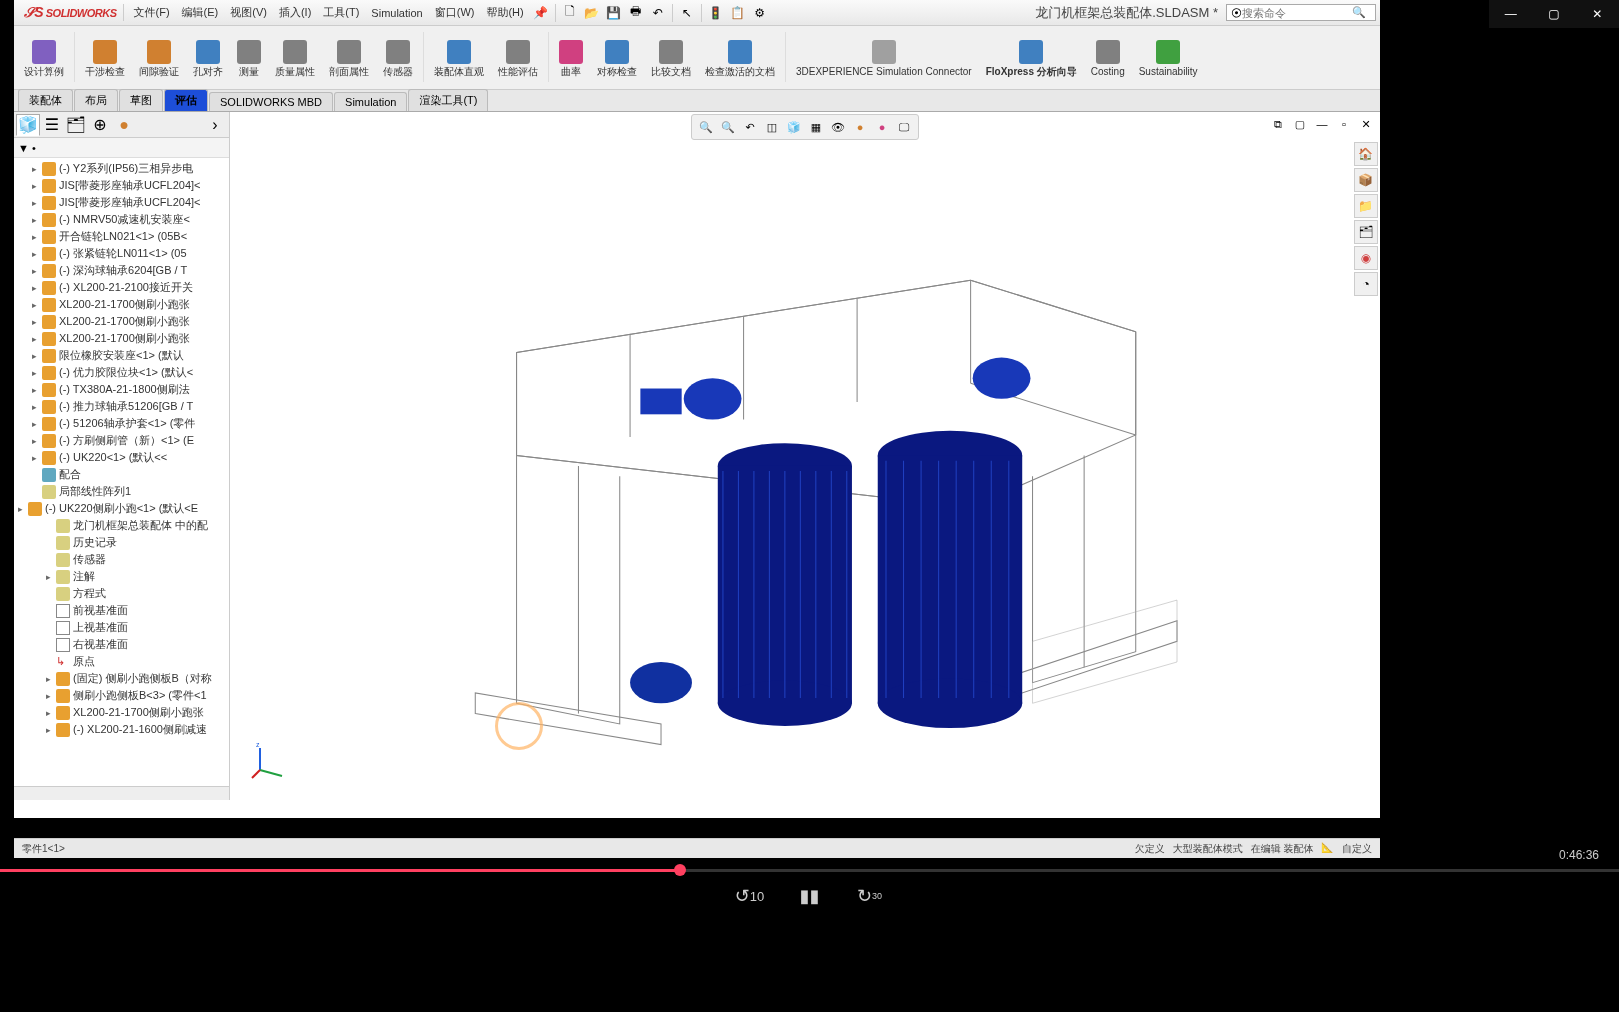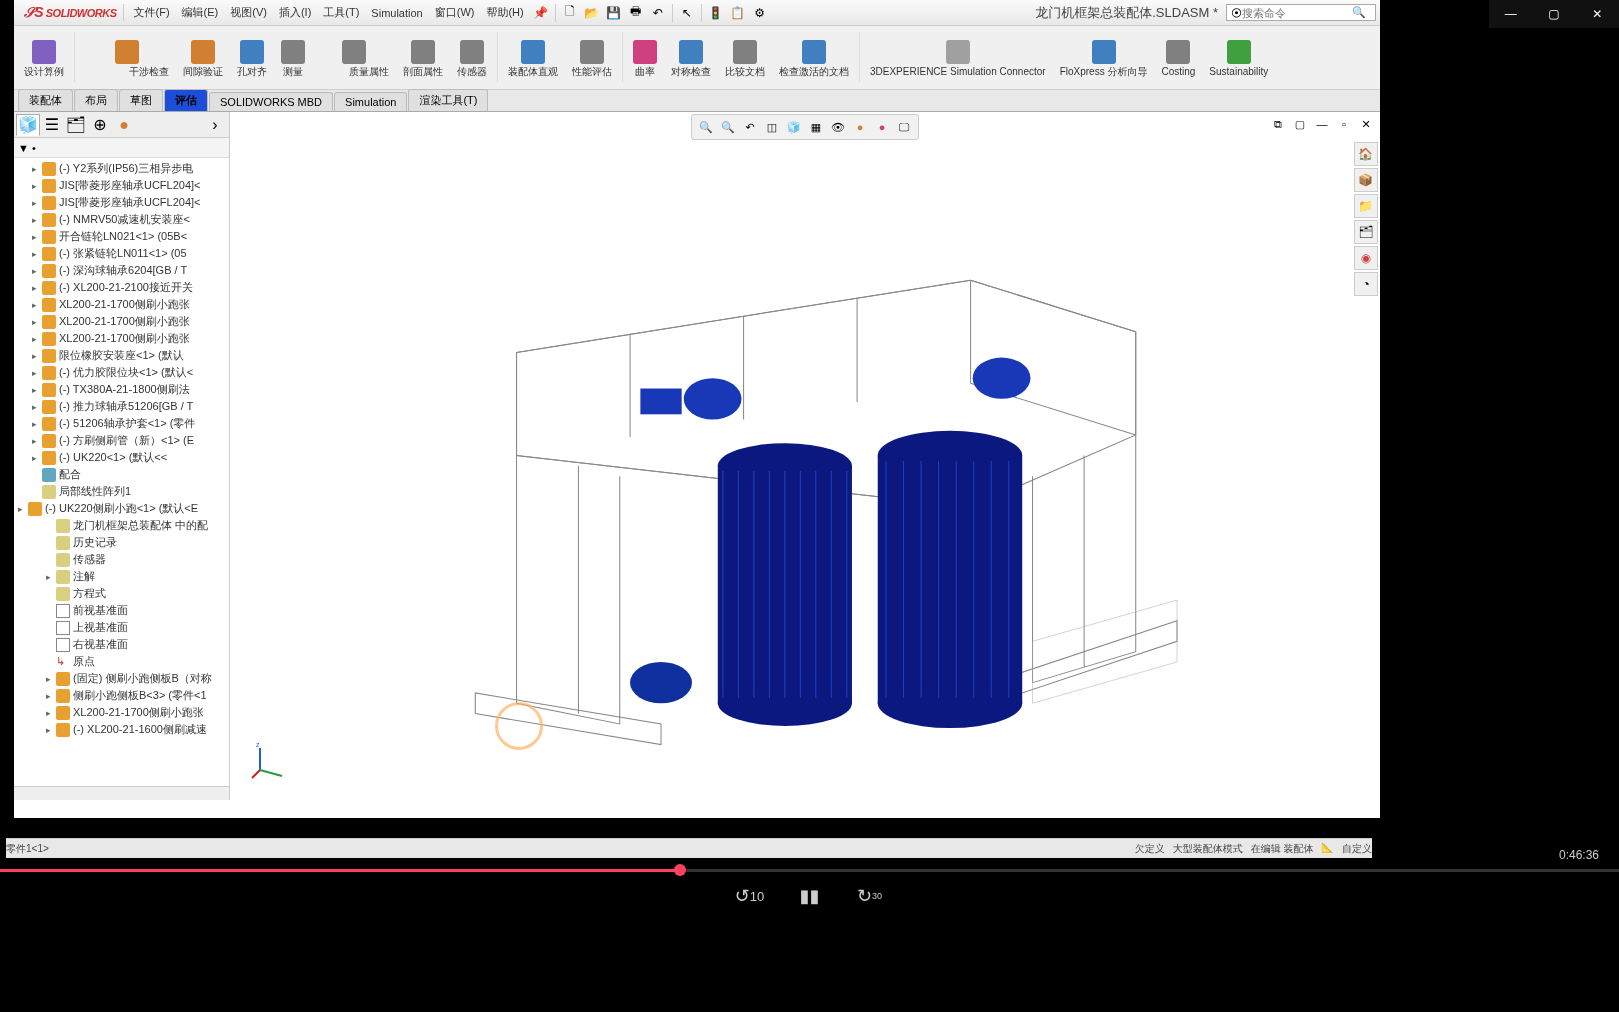--- a/index.html
+++ b/index.html
@@ -43,21 +43,21 @@
 .win-controls { position: absolute; top: 2px; right: 4px; display: flex; gap: 2px; }
 .right-bar { position: absolute; right: 2px; top: 30px; display: flex; flex-direction: column; gap: 2px; }
 .right-bar-icon { width: 24px; height: 24px; background: #f0f0f0; border: 1px solid #ccc; cursor: pointer; display: flex; align-items: center; justify-content: center; font-size: 12px; }
 .triad { position: absolute; left: 20px; bottom: 20px; width: 40px; height: 40px; }
 .cursor-ring { position: absolute; left: 265px; bottom: 50px; width: 48px; height: 48px; border: 3px solid rgba(255,180,100,0.7); border-radius: 50%; }
 .model-canvas { position: absolute; inset: 0; display: flex; align-items: center; justify-content: center; }
 .model-svg { width: 90%; height: 90%; }
 .bottom-tabs { height: 18px; background: #e8e8e8; display: flex; align-items: center; font-size: 10px; padding: 0 4px; border-top: 1px solid #ccc; }
 .btab { padding: 1px 8px; border: 1px solid #bbb; background: #fff; margin-right: 1px; cursor: pointer; }
 .scrollbar-h { height: 14px; background: #eee; border-top: 1px solid #ccc; }
-.status-bar { position: absolute; left: 6px; bottom: 154px; width: 1366px; height: 20px; background: #e8e8e8; display: flex; align-items: center; font-size: 10px; padding: 0 0; color: #444; border-top: 1px solid #ccc; }
+.status-bar { position: absolute; left: 14px; bottom: 154px; width: 1366px; height: 20px; background: #e8e8e8; display: flex; align-items: center; font-size: 10px; padding: 0 8px; color: #444; border-top: 1px solid #ccc; }
 .status-right { margin-left: auto; display: flex; gap: 8px; }
 .player-bar { position: absolute; left: 0; bottom: 140px; width: 100%; height: 3px; background: #333; }
 .player-progress { height: 100%; width: 42%; background: #ff4060; position: relative; }
 .player-knob { position: absolute; right: -6px; top: -5px; width: 12px; height: 12px; background: #ff4060; border-radius: 50%; }
 .player-controls { position: absolute; bottom: 100px; left: 50%; transform: translateX(-50%); display: flex; gap: 28px; align-items: center; color: #ccc; font-size: 13px; }
 .player-btn { width: 32px; height: 32px; display: flex; align-items: center; justify-content: center; cursor: pointer; font-size: 18px; }
 .time-display { position: absolute; right: 20px; bottom: 150px; color: #ccc; font-size: 12px; }
 .win-titlebar { position: absolute; top: 0; right: 0; width: 130px; height: 28px; background: #111; display: flex; }
 .win-btn { flex: 1; color: #fff; display: flex; align-items: center; justify-content: center; cursor: pointer; font-size: 12px; }
 .indent-1 { padding-left: 18px; }
@@ -106,37 +106,37 @@
   </div>
 
   <div class="ribbon" id="ribbon">
       <div class="ribbon-btn">
         <div class="ribbon-icon" style="background: rgb(128, 96, 192);"></div>
         <div style="text-align: center; line-height: 11px;">设计算例</div>
       </div>
       <div class="ribbon-sep"></div>
       <div class="ribbon-btn">
         <div class="ribbon-icon" style="background: rgb(208, 128, 48);"></div>
-        <div style="text-align: center; line-height: 11px; margin-left: 44px;">干涉检查</div>
+        <div style="text-align: center; line-height: 11px;">干涉检查</div>
       </div>
       <div class="ribbon-btn">
         <div class="ribbon-icon" style="background: rgb(208, 128, 48);"></div>
         <div style="text-align: center; line-height: 11px;">间隙验证</div>
       </div>
       <div class="ribbon-btn">
         <div class="ribbon-icon" style="background: rgb(64, 128, 192);"></div>
         <div style="text-align: center; line-height: 11px;">孔对齐</div>
       </div>
       <div class="ribbon-btn">
         <div class="ribbon-icon" style="background: rgb(128, 128, 128);"></div>
         <div style="text-align: center; line-height: 11px;">测量</div>
       </div>
       <div class="ribbon-btn">
         <div class="ribbon-icon" style="background: rgb(128, 128, 128);"></div>
-        <div style="text-align: right; line-height: 11px; margin-left: 30px;">质量属性</div>
+        <div style="text-align: right; line-height: 11px;">质量属性</div>
       </div>
       <div class="ribbon-btn">
         <div class="ribbon-icon" style="background: rgb(128, 128, 128);"></div>
         <div style="text-align: center; line-height: 11px;">剖面属性</div>
       </div>
       <div class="ribbon-btn">
         <div class="ribbon-icon" style="background: rgb(128, 128, 128);"></div>
         <div style="text-align: center; line-height: 11px;">传感器</div>
       </div>
       <div class="ribbon-sep"></div>
@@ -165,21 +165,21 @@
         <div class="ribbon-icon" style="background: rgb(64, 128, 192);"></div>
         <div style="text-align: right; line-height: 11px;">检查激活的文档</div>
       </div>
       <div class="ribbon-sep"></div>
       <div class="ribbon-btn">
         <div class="ribbon-icon" style="background: rgb(160, 160, 160);"></div>
         <div style="line-height: 11px;">3DEXPERIENCE Simulation Connector</div>
       </div>
       <div class="ribbon-btn">
         <div class="ribbon-icon" style="background: rgb(64, 128, 192);"></div>
-        <div style="text-align: left; line-height: 11px;">FloXpress 分析向导</div>
+        <div style="text-align: left; line-height: 11px; font-weight: bold;">FloXpress 分析向导</div>
       </div>
       <div class="ribbon-btn">
         <div class="ribbon-icon" style="background: rgb(128, 128, 128);"></div>
         <div style="text-align: center; line-height: 11px;">Costing</div>
       </div>
       <div class="ribbon-btn">
         <div class="ribbon-icon" style="background: rgb(64, 160, 64);"></div>
         <div style="text-align: center; line-height: 11px;">Sustainability</div>
       </div>
     </div>

